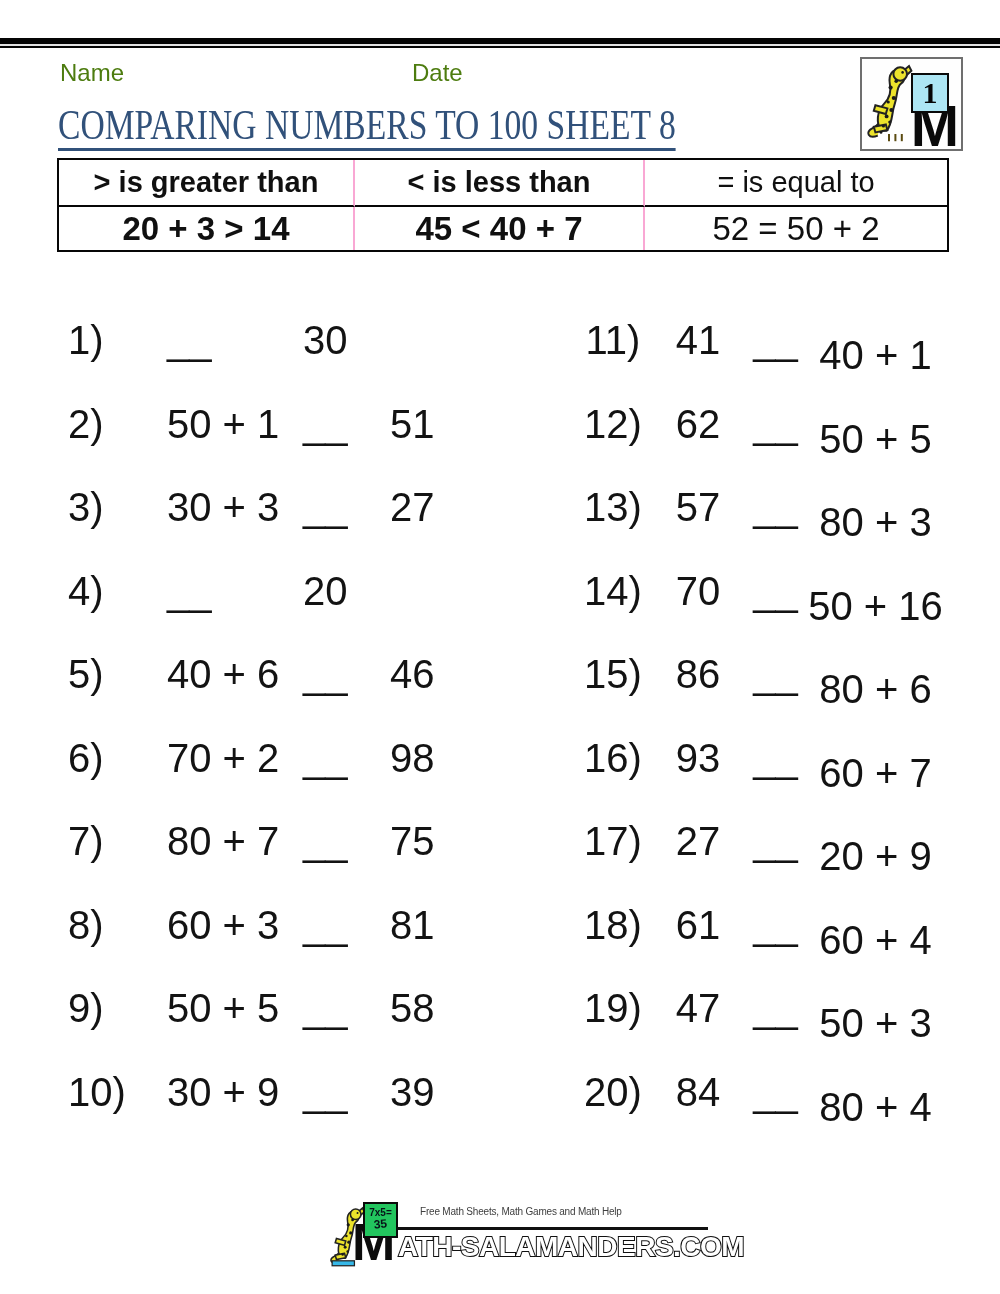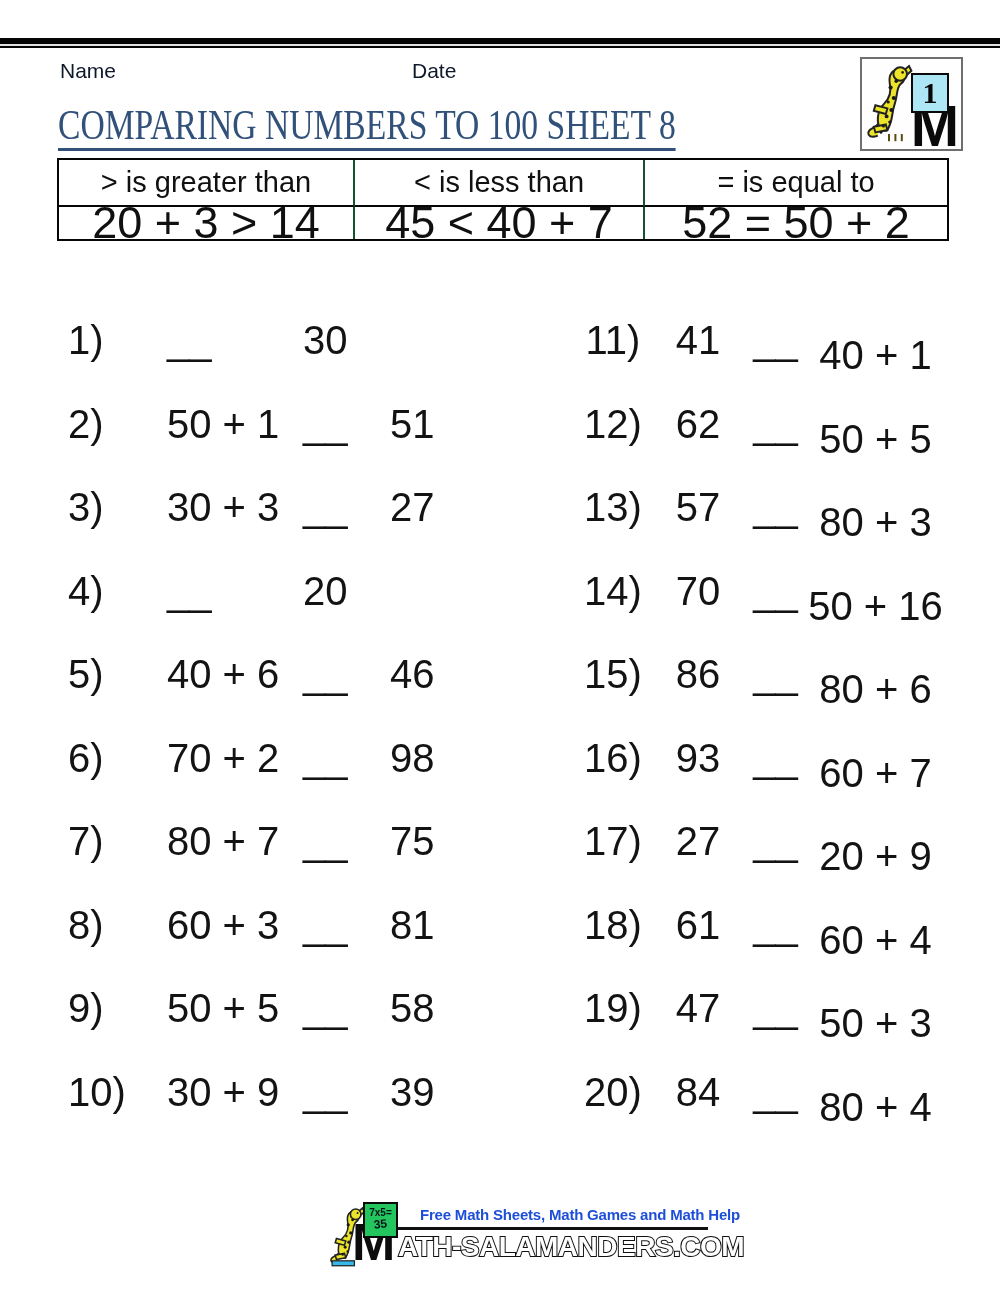--- a/index.html
+++ b/index.html
@@ -4,21 +4,21 @@
 <style>
   html,body{margin:0;padding:0;}
   body{
     width:1000px;height:1294px;position:relative;background:#ffffff;
     font-family:"Liberation Sans", sans-serif;color:#161616;overflow:hidden;
   }
   
   .top-rule{position:absolute;left:0;top:38px;width:1000px;height:2px;
     border-top:6px solid #050505;border-bottom:2px solid #050505;background:#e3e3e3;}
   
-  .meta-label{position:absolute;top:59px;font-size:21px;color:#0f172a;}
+  .meta-label{position:absolute;top:59px;font-size:24px;color:#4d7c0f;}
   .name-label{left:60px;}
   .date-label{left:412px;}
   
   .logo-box{position:absolute;left:860px;top:57px;width:99px;height:90px;
     border:2px solid #6f6f6f;background:#fefefe;}
   .logo-box .sal{position:absolute;left:3px;top:1px;}
   .logo-sign{position:absolute;right:12px;top:14px;width:34px;height:36px;
     background:#ade6f4;border:2px solid #0a0a0a;display:flex;align-items:center;justify-content:center;
     font-family:"Liberation Serif",serif;font-weight:bold;font-size:30px;color:#050505;z-index:2;}
   .logo-m{position:absolute;right:6px;bottom:-6px;font-weight:bold;font-size:58px;line-height:1;
@@ -26,42 +26,42 @@
   
   .sheet-title{position:absolute;left:58px;top:103px;display:inline-block;
     font-family:"Liberation Serif",serif;font-size:42px;line-height:1.05;color:#31517a;
     border-bottom:3px solid #31517a;padding-bottom:1px;white-space:nowrap;
     transform:scaleX(0.8);transform-origin:left top;}
   
   .key-table{position:absolute;left:57px;top:158px;width:888px;border:2px solid #060606;
     display:grid;grid-template-columns:296px 290px auto;}
   .key-cell{display:flex;align-items:center;justify-content:center;white-space:nowrap;color:#101010;}
   .key-head{height:45px;font-size:29px;border-bottom:2px solid #060606;}
-  .key-ex{height:32px;font-size:45px;}
-  .cdiv{border-right:2px solid #14532d;}
+  .key-ex{height:43px;font-size:33px;}
+  .cdiv{border-right:2px solid #f9a8d4;font-weight:bold;}
   
   .plist{position:absolute;top:299px;display:flex;flex-direction:column;}
   .plist-left{left:68px;}
   .plist-right{left:563px;}
   .prow{display:grid;align-items:center;height:83.5px;font-size:40px;color:#131313;white-space:nowrap;}
   .plist-left .prow{grid-template-columns:99px 136px 87px auto;}
   .plist-right .prow{grid-template-columns:100px 70px 85px 115px;text-align:center;}
   .plist-right .psecond{justify-self:center;margin-top:30px;}
   .pblank{letter-spacing:0;}
   
   .footer-sal{position:absolute;left:326px;top:1205px;}
   .footer-sign{position:absolute;left:363px;top:1202px;width:31px;height:32px;
     background:#22c55e;border:2px solid #0a0a0a;z-index:3;color:#071318;
     font-weight:bold;text-align:center;line-height:1.1;}
   .footer-sign .l1{font-size:10px;margin-top:3px;}
   .footer-sign .l2{font-size:12px;transform:rotate(-6deg);}
   .footer-m{position:absolute;left:352px;top:1216px;font-weight:bold;font-size:52px;line-height:1;
     color:#0c0c0c;letter-spacing:-4px;z-index:2;}
-  .footer-tagline{position:absolute;left:420px;top:1206px;font-size:15px;font-weight:bold;
-    letter-spacing:-0.2px;color:#1d4ed8;}
+  .footer-tagline{position:absolute;left:420px;top:1206px;font-size:10px;font-weight:normal;
+    letter-spacing:-0.2px;color:#404040;}
   .footer-rule{position:absolute;left:396px;top:1227px;width:312px;height:3px;background:#101010;}
   .footer-brand{position:absolute;left:398px;top:1231px;font-size:28px;font-weight:bold;
     letter-spacing:-0.5px;color:#ffffff;-webkit-text-stroke:2px #101010;paint-order:stroke fill;
     white-space:nowrap;}
 </style>
 </head>
 <body>
 
 <div class="top-rule"></div>
 

